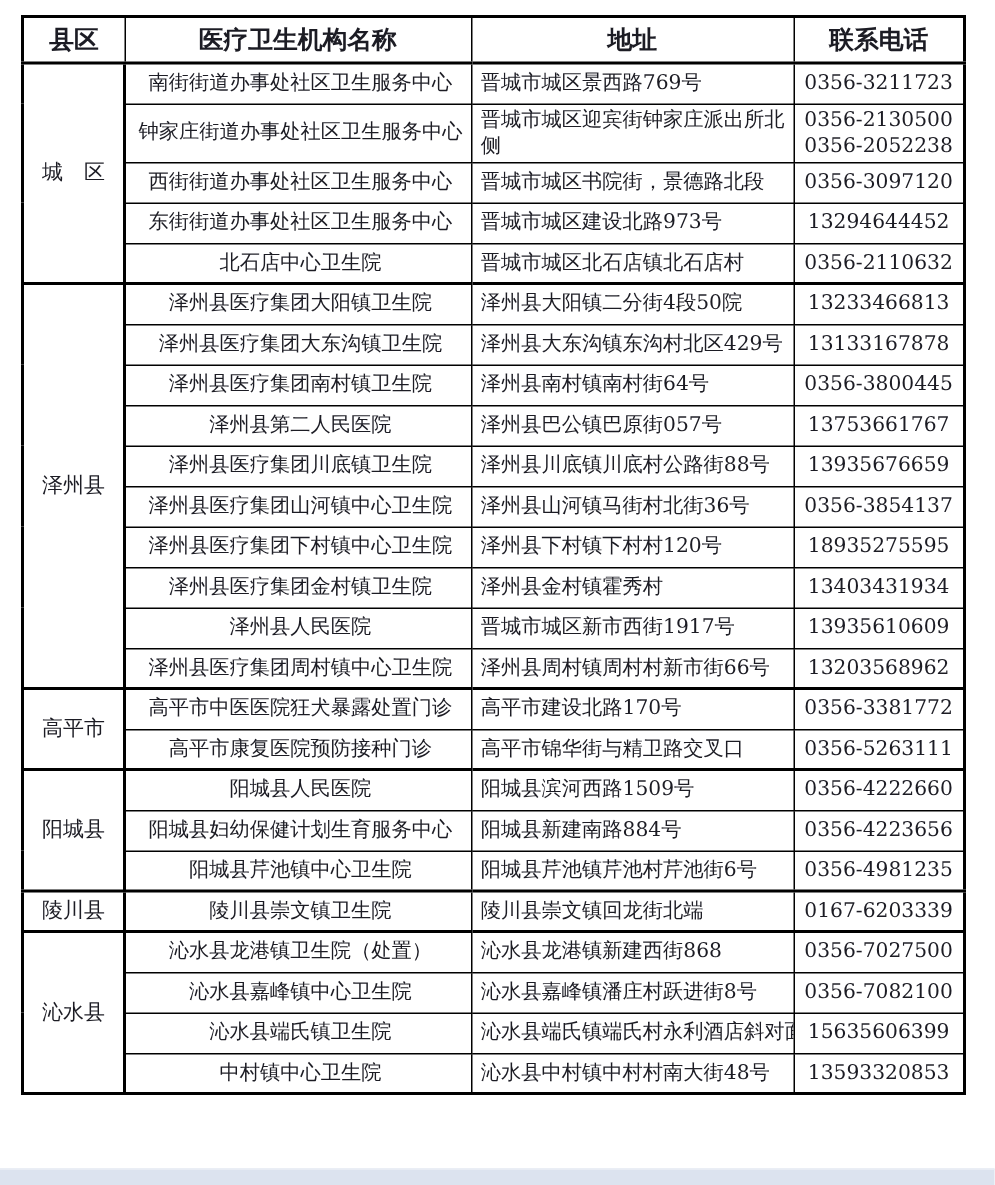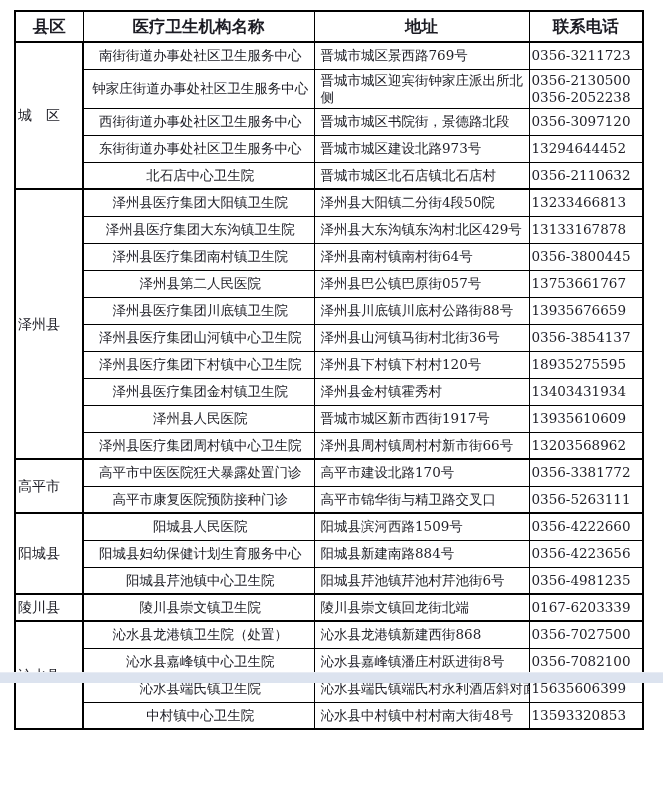--- a/index.html
+++ b/index.html
@@ -5,21 +5,21 @@
   * { box-sizing: border-box; margin: 0; padding: 0; }
   html, body { width: 663px; height: 790px; }
   body {
     background: #ffffff;
     font-family: "DejaVu Serif", "Liberation Serif", serif;
     overflow: hidden;
   }
   .canvas {
     position: relative;
     width: 663px;
-    height: 683px;
+    height: 790px;
     background: #ffffff;
   }
   table.main {
     position: absolute;
     left: 14px;
     top: 10px;
     width: 628px;
     border-collapse: collapse;
     table-layout: fixed;
     border: 2px solid #000000;
@@ -32,35 +32,35 @@
   thead th {
     font-weight: bold;
     font-size: 16.5px;
     height: 31px;
     text-align: center;
     padding: 2px 3px;
     border-bottom: 2px solid #000000;
   }
   td { font-size: 13.5px; height: 27px; padding: 2px 5px; line-height: 17px; }
   td.district {
-    text-align: left;
+    text-align: center;
     font-size: 14px;
     border-right: 2px solid #000000;
     padding: 2px 2px;
   }
   td.name {
     text-align: center;
     white-space: nowrap;
     overflow: hidden;
     padding-left: 5px;
     padding-right: 2px;
   }
   td.addr { text-align: left; padding-left: 6px; padding-right: 2px; margin-left: 36px; }
   td.addr.clip { white-space: nowrap; overflow: hidden; }
-  td.phone { text-align: left; padding: 2px 2px; font-size: 13.5px; }
+  td.phone { text-align: center; padding: 2px 2px; font-size: 13.5px; }
   tr.group-start td { border-top: 2px solid #000000; }
   .bottom-strip {
     position: absolute;
     left: 0;
     bottom: 0;
     width: 663px;
     height: 11px;
     border-top: 1px solid #e8ecf4;
   }
 </style>

